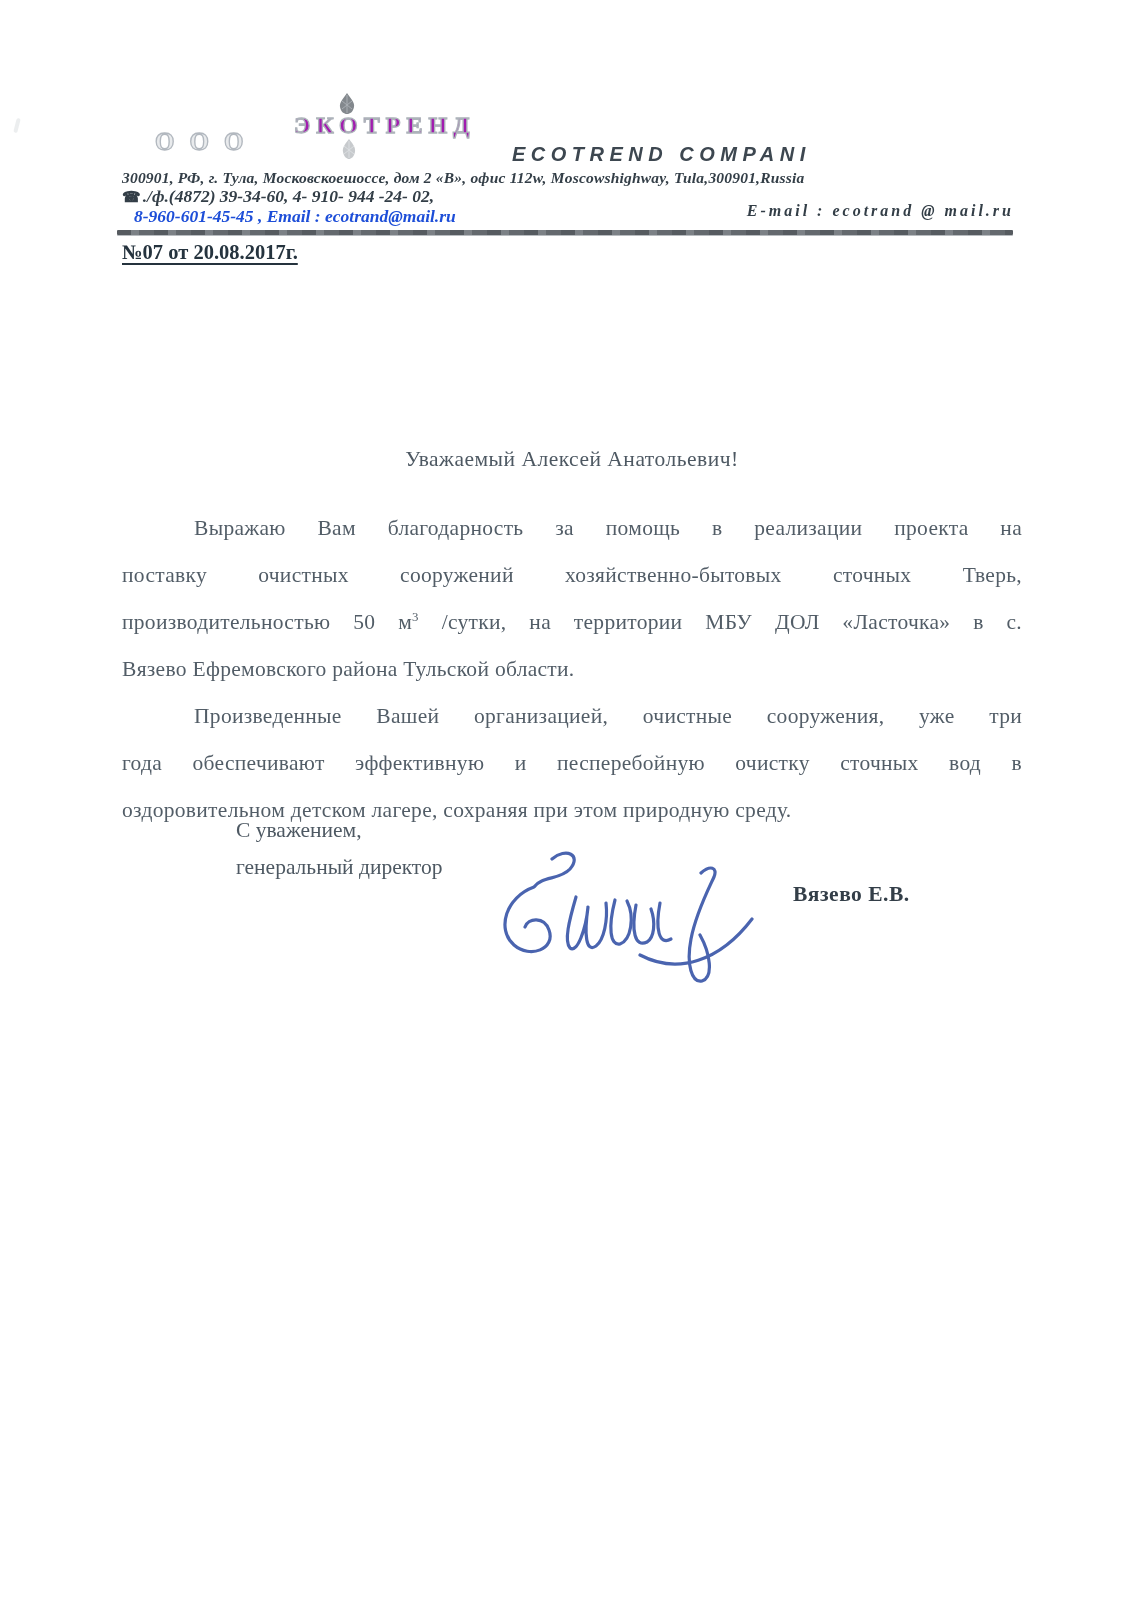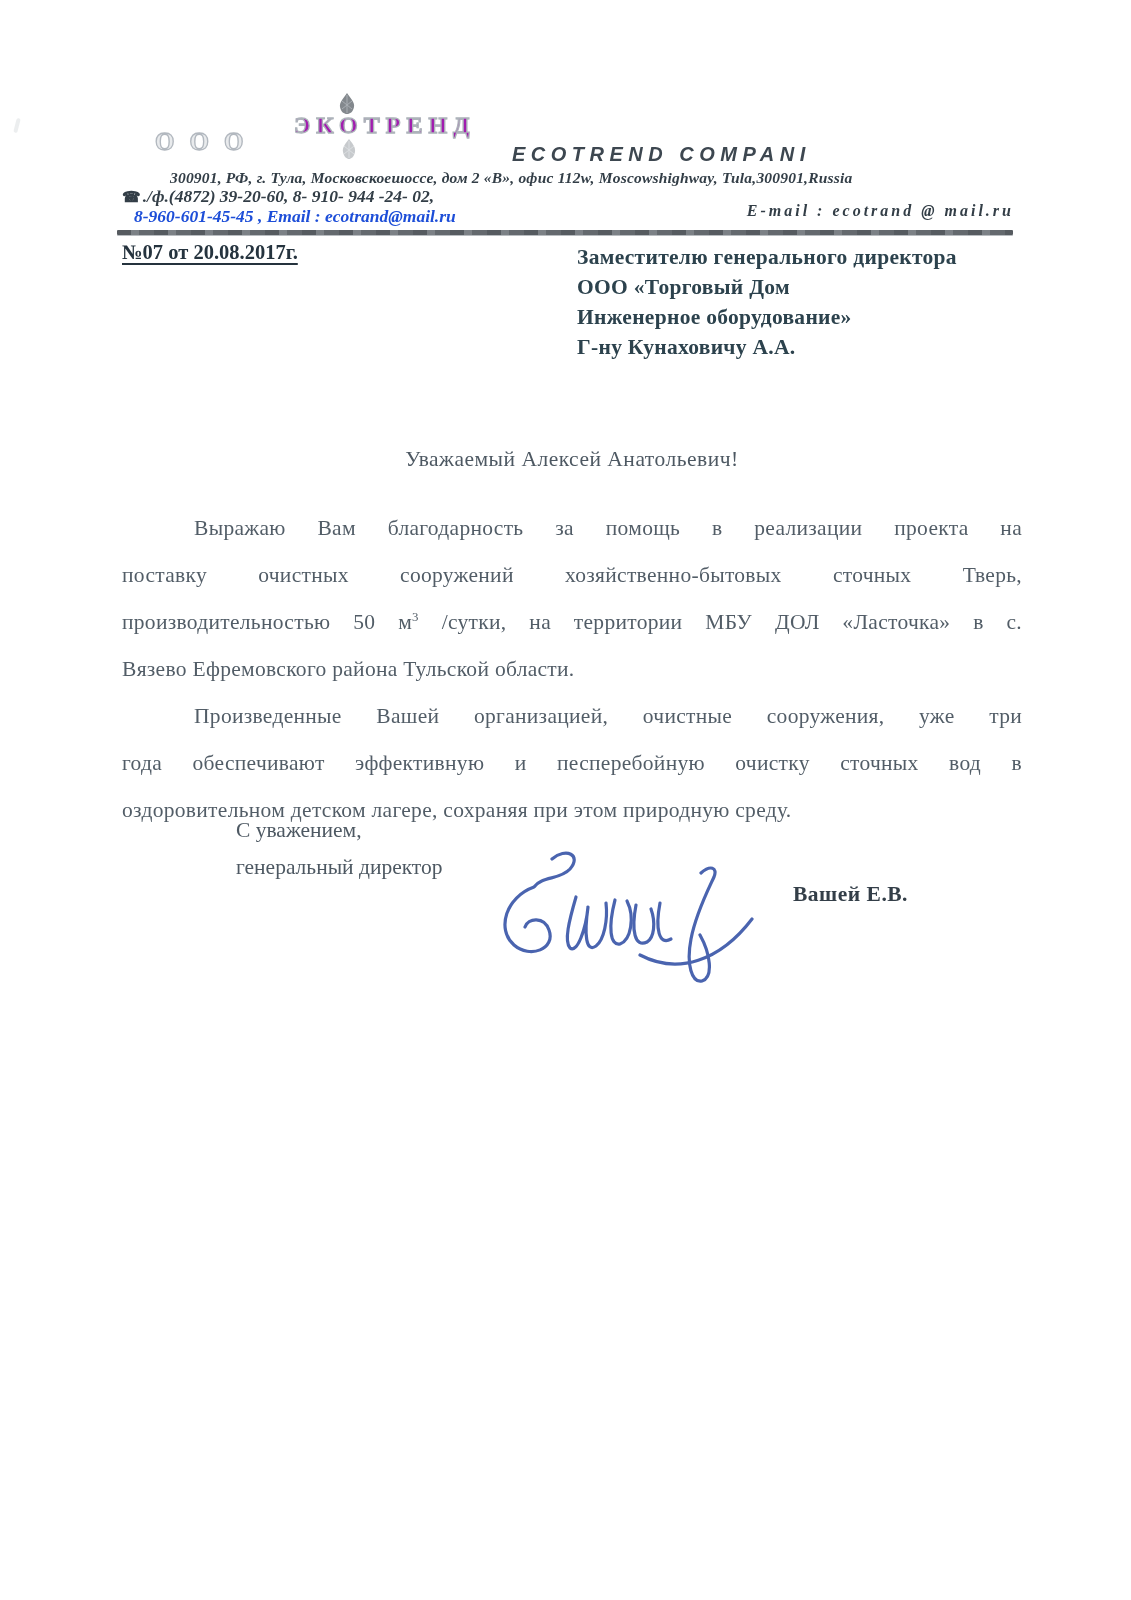--- a/index.html
+++ b/index.html
@@ -38,21 +38,21 @@
   .acorn-bottom { left:338px; top:138px; opacity:.55; }
 
   .company-name {
     left:512px; top:143px;
     font:bold italic 20px "Liberation Sans",sans-serif;
     letter-spacing:5.5px; color:#3d4750;
   }
   .address-line {
     left:122px; top:169px; width:905px;
     font:bold italic 15.5px "Liberation Serif",serif;
-    color:#333e47; letter-spacing:.2px; white-space:nowrap;margin-left:48px;
+    color:#333e47; letter-spacing:.2px; white-space:nowrap;
   }
   .phone-row {
     left:122px; top:186px; width:892px;
     display:flex; justify-content:space-between; align-items:flex-start;
     font:bold italic 17.5px "Liberation Serif",serif;
     color:#333e47;
   }
   .phone-icon { font-style:normal; font-size:15px; margin-right:2px; }
   .header-email {
     font:bold italic 16px "Liberation Serif",serif;
@@ -135,35 +135,29 @@
     <svg width="22" height="22" viewBox="0 0 22 22">
       <path d="M11 1 C14 5 18 9 17 14 C16 19 13 21 11 21 C9 21 6 19 5 14 C4 9 8 5 11 1 Z" fill="#9ba0a5"></path>
       <path d="M11 3 L11 20 M6 8 L16 16 M16 8 L6 16" stroke="#bfc4c9" stroke-width="1" fill="none"></path>
     </svg>
   </span>
 
   <div class="abs company-name">ECOTREND COMPANI</div>
   <div class="abs address-line">300901, РФ, г. Тула, Московскоешоссе, дом 2 «В», офис 112w, Moscowshighway, Tula,300901,Russia</div>
 
   <div class="abs phone-row">
-    <span><span class="phone-icon">☎</span><span>./ф.(4872) 39-20-60,  8- 910- 944 -24- 02,</span></span>
+    <span><span class="phone-icon">☎</span><span>./ф.(4872) 39-34-60,  4- 910- 944 -24- 02,</span></span>
     <span class="header-email">E-mail : ecotrand @ mail.ru</span>
   </div>
   <div class="abs phone-line-2">8-960-601-45-45 , Email : ecotrand@mail.ru</div>
 
   <div class="abs header-divider"></div>
 
   <div class="abs reference-number">№07 от 20.08.2017г.</div>
 
-  <div class="abs recipient-block">
-    <div>Заместителю генерального директора</div>
-    <div>ООО «Торговый Дом</div>
-    <div>Инженерное оборудование»</div>
-    <div>Г-ну Кунаховичу А.А.</div>
-  </div>
 
   <div class="abs salutation">Уважаемый Алексей Анатольевич!</div>
 
   <div class="abs body-paragraphs">
     <div class="body-line jl indent">Выражаю Вам благодарность за помощь в реализации проекта на</div>
     <div class="body-line jl">поставку очистных сооружений хозяйственно-бытовых сточных Тверь,</div>
     <div class="body-line jl"><span>производительностью 50 м</span><sup class="cube">3</sup> <span>/сутки, на территории МБУ ДОЛ «Ласточка» в с.</span></div>
     <div class="body-line last">Вязево Ефремовского района Тульской области.</div>
     <div class="body-line jl indent">Произведенные Вашей организацией, очистные сооружения, уже три</div>
     <div class="body-line jl">года обеспечивают эффективную и песперебойную очистку сточных вод в</div>
@@ -189,15 +183,15 @@
 
         <path d="M172 60 C167 86 171 103 183 96"></path>
 
         <path d="M213 30 C222 22 230 24 226 34 C221 45 208 70 203 96 C198 122 204 140 214 138 C226 134 222 110 212 92"></path>
 
         <path d="M152 112 C190 132 232 118 264 76"></path>
       </g>
     </svg>
   </div>
 
-  <div class="abs signer-name">Вашей Е.В.</div>
+  <div class="abs signer-name">Вязево Е.В.</div>
 
 </div>
 
 </body></html>

